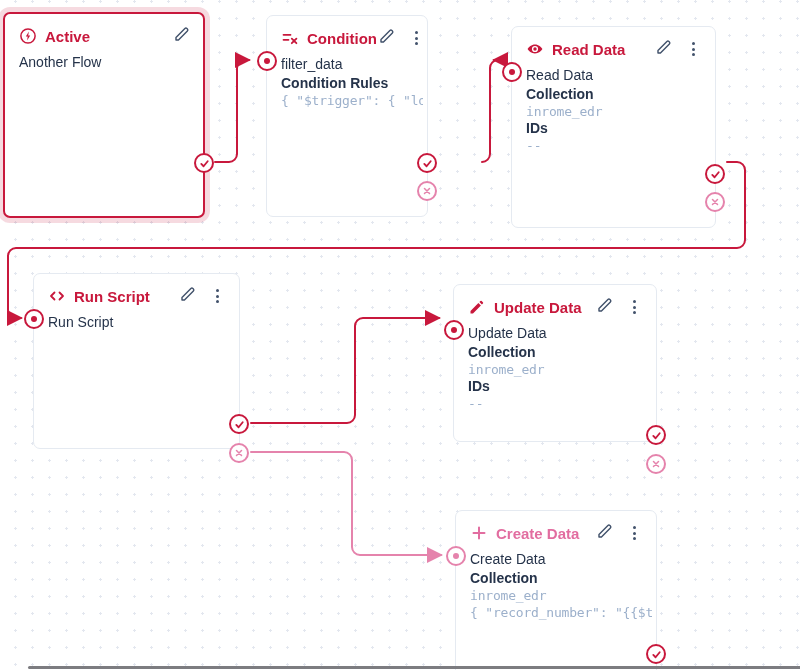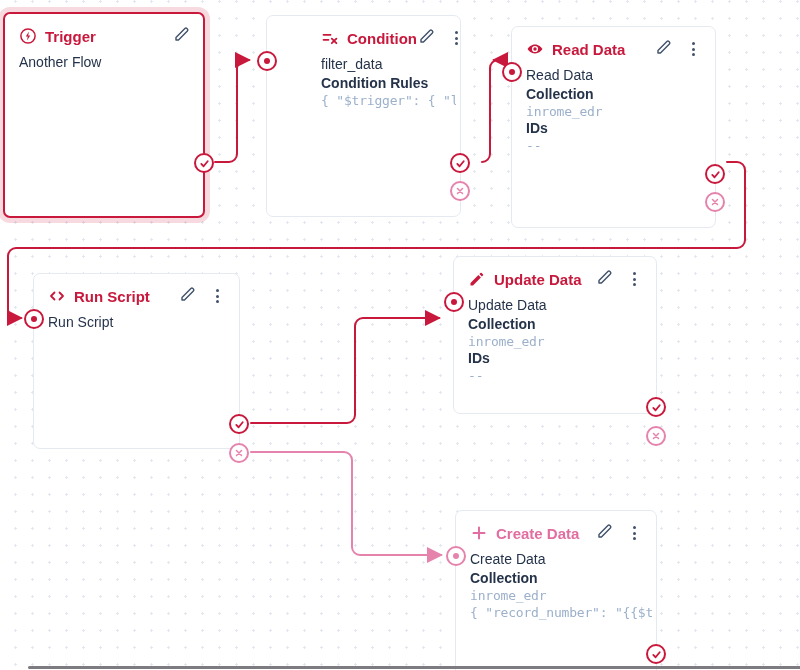--- a/index.html
+++ b/index.html
@@ -98,21 +98,21 @@
   </svg>
 
   <div class="panel selected" style="left:3px;top:12px;width:202px;height:206px;">
     <div class="panel-header">
       <span class="panel-icon">
         <svg viewBox="0 0 18 18" width="18" height="18">
             <circle cx="9" cy="9" r="7.1" fill="none" stroke="currentColor" stroke-width="1.5"></circle>
             <path d="M9.9 4.6 L6.8 9.4 h1.9 L8.1 13.4 l3.1-4.8 H9.2 Z" fill="currentColor"></path>
           </svg>
       </span>
-      <span class="panel-title">Trigger</span>
+      <span class="panel-title">Active</span>
       <span class="header-actions">
         <button class="icon-btn" aria-label="edit">
           <span>
             <svg viewBox="0 0 20 20" width="19" height="19">
                 <path d="M4.2 15.8 v-2.6 L13.6 3.8 a1.5 1.5 0 0 1 2.1 0 l0.5 0.5 a1.5 1.5 0 0 1 0 2.1 L6.8 15.8 Z" fill="none" stroke="currentColor" stroke-width="1.5" stroke-linejoin="round"></path>
               </svg>
           </span>
         </button>
       </span>
     </div>
@@ -121,21 +121,21 @@
     </div>
     <div class="socket red" style="right:-11px;top:139px;">
       <span style="display:flex;">
           <svg viewBox="0 0 12 12" width="11" height="11" fill="none" stroke="currentColor" stroke-width="2" stroke-linecap="round" stroke-linejoin="round">
             <path d="M2.5 6.5 L5 9 L9.5 3.5"></path>
           </svg>
         </span>
     </div>
   </div>
 
-  <div class="panel" style="left:266px;top:15px;width:195px;height:202px;padding-left:40px;">
+  <div class="panel" style="left:266px;top:15px;width:162px;height:202px;">
     <div class="panel-header">
       <span class="panel-icon">
         <svg viewBox="0 0 18 18" width="18" height="18" fill="none" stroke="currentColor" stroke-width="1.8" stroke-linecap="round">
             <path d="M2.5 5.8 h7"></path>
             <path d="M2.5 10.8 h5"></path>
             <path d="M10.8 9.6 l4.6 4.6 M15.4 9.6 l-4.6 4.6"></path>
           </svg>
       </span>
       <span class="panel-title">Condition</span>
       <span class="header-actions">
@@ -277,21 +277,21 @@
     </div>
     <div class="socket pinkc" style="right:-10px;top:169px;">
       <span style="display:flex;">
           <svg viewBox="0 0 12 12" width="10" height="10" fill="none" stroke="currentColor" stroke-width="1.8" stroke-linecap="round">
             <path d="M3 3 L9 9 M9 3 L3 9"></path>
           </svg>
         </span>
     </div>
   </div>
 
-  <div class="panel" style="left:453px;top:256px;width:204px;height:158px;">
+  <div class="panel" style="left:453px;top:284px;width:204px;height:158px;">
     <div class="panel-header">
       <span class="panel-icon">
         <svg viewBox="0 0 18 18" width="18" height="18" fill="currentColor">
             <path d="M2.5 13 v2.5 H5 L12.9 7.6 L10.4 5.1 Z M14.9 5.6 a0.9 0.9 0 0 0 0-1.3 L13.7 3.1 a0.9 0.9 0 0 0-1.3 0 l-1 1 2.5 2.5 Z"></path>
           </svg>
       </span>
       <span class="panel-title">Update Data</span>
       <span class="header-actions">
         <button class="icon-btn" aria-label="edit">
           <span>

